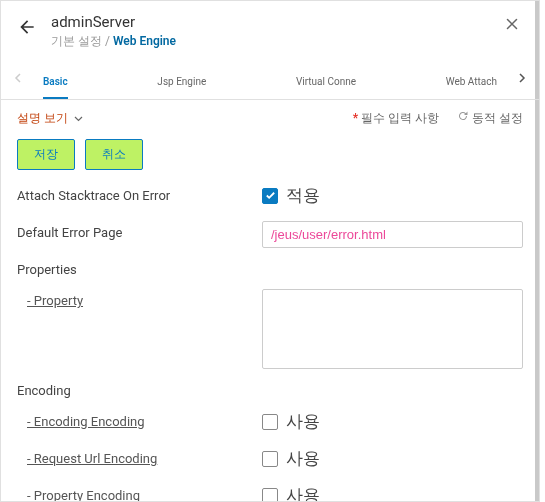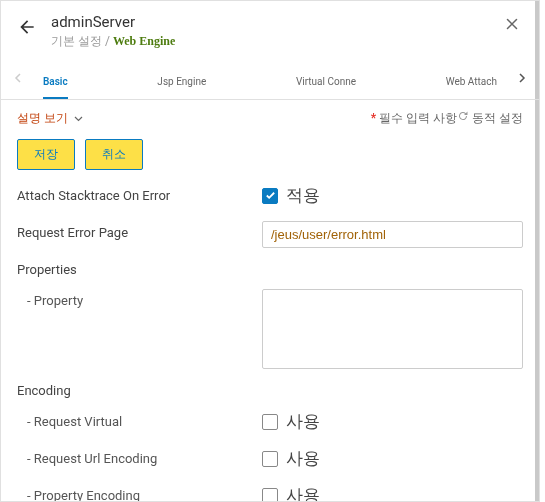--- a/index.html
+++ b/index.html
@@ -41,23 +41,22 @@
     font-size: 15px;
     color: #333;
     font-weight: 400;
     margin-bottom: 2px;
   }
   .breadcrumb {
     font-size: 12px;
     color: #999;
   }
   .breadcrumb .active {
-    color: #4d7c0f;
+    color: #0369a1;
     font-weight: 600;
-    font-family: Liberation Serif, serif;
   }
   .close-btn {
     cursor: pointer;
     width: 22px;
     height: 22px;
     display: flex;
     align-items: center;
     justify-content: center;
     color: #666;
   }
@@ -109,33 +108,33 @@
   .desc-toggle {
     color: #c2410c;
     cursor: pointer;
     display: flex;
     align-items: center;
     gap: 6px;
   }
   .toolbar-right {
     margin-left: auto;
     display: flex;
-    gap: 0;
+    gap: 18px;
     color: #666;
   }
   .req-asterisk { color: #e5332a; font-weight: bold; }
   .refresh-icon { color: #888; }
   .actions {
     display: flex;
     gap: 10px;
     padding: 6px 16px 14px;
   }
   .btn {
     border: 1px solid #0a7bc1;
-    background: #fde047;
+    background: #bef264;
     color: #0a7bc1;
     padding: 6px 16px;
     font-size: 12px;
     border-radius: 2px;
     cursor: pointer;
   }
   .form {
     padding: 0 16px;
     overflow-y: auto;
     flex: 1;
@@ -147,39 +146,40 @@
   }
   .label-col {
     width: 245px;
     font-size: 13px;
     color: #444;
     padding-top: 4px;
   }
   .label-col.sub {
     padding-left: 10px;
     color: #555;
+    text-decoration: underline;
   }
   .ctrl-col {
     flex: 1;
     display: flex;
     align-items: center;
     gap: 8px;
   }
   .section-head {
     font-size: 13px;
     color: #444;
     margin: 6px 0 12px 0;
   }
   input[type="text"] {
     width: 100%;
     padding: 5px 8px;
     border: 1px solid #ccc;
     border-radius: 2px;
     font-size: 13px;
-    color: #a16207;
+    color: #ec4899;
   }
   textarea {
     width: 100%;
     height: 80px;
     border: 1px solid #ccc;
     border-radius: 2px;
     padding: 6px;
     font-size: 13px;
     resize: none;
   }
@@ -292,38 +292,38 @@
         <span class="checkbox checked">
           <svg width="11" height="11" viewBox="0 0 12 12">
               <path d="M2 6l2.5 2.5L10 3" stroke="#fff" stroke-width="2" fill="none"></path>
             </svg>
         </span>
         <span class="cb-label">적용</span>
       </div>
     </div>
 
     <div class="row">
-      <div class="label-col">Request Error Page</div>
+      <div class="label-col">Default Error Page</div>
       <div class="ctrl-col">
         <input type="text" value="/jeus/user/error.html" style="">
       </div>
     </div>
 
     <div class="section-head">Properties</div>
     <div class="row">
       <div class="label-col sub">- Property</div>
       <div class="ctrl-col">
         <textarea style=""></textarea>
       </div>
     </div>
 
     <div class="section-head">Encoding</div>
 
     <div class="row">
-      <div class="label-col sub">- Request Virtual</div>
+      <div class="label-col sub">- Encoding Encoding</div>
       <div class="ctrl-col">
         <span class="checkbox">
           
         </span>
         <span class="cb-label">사용</span>
       </div>
     </div>
 
     <div class="row">
       <div class="label-col sub">- Request Url Encoding</div>

